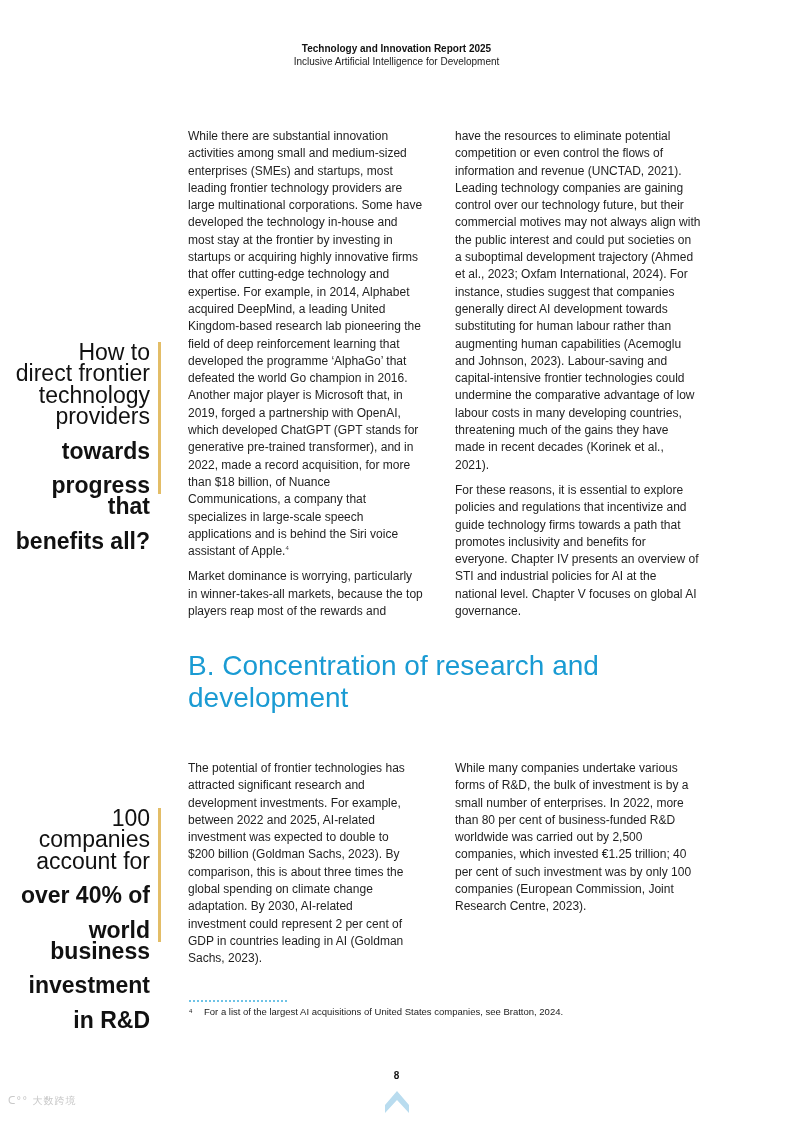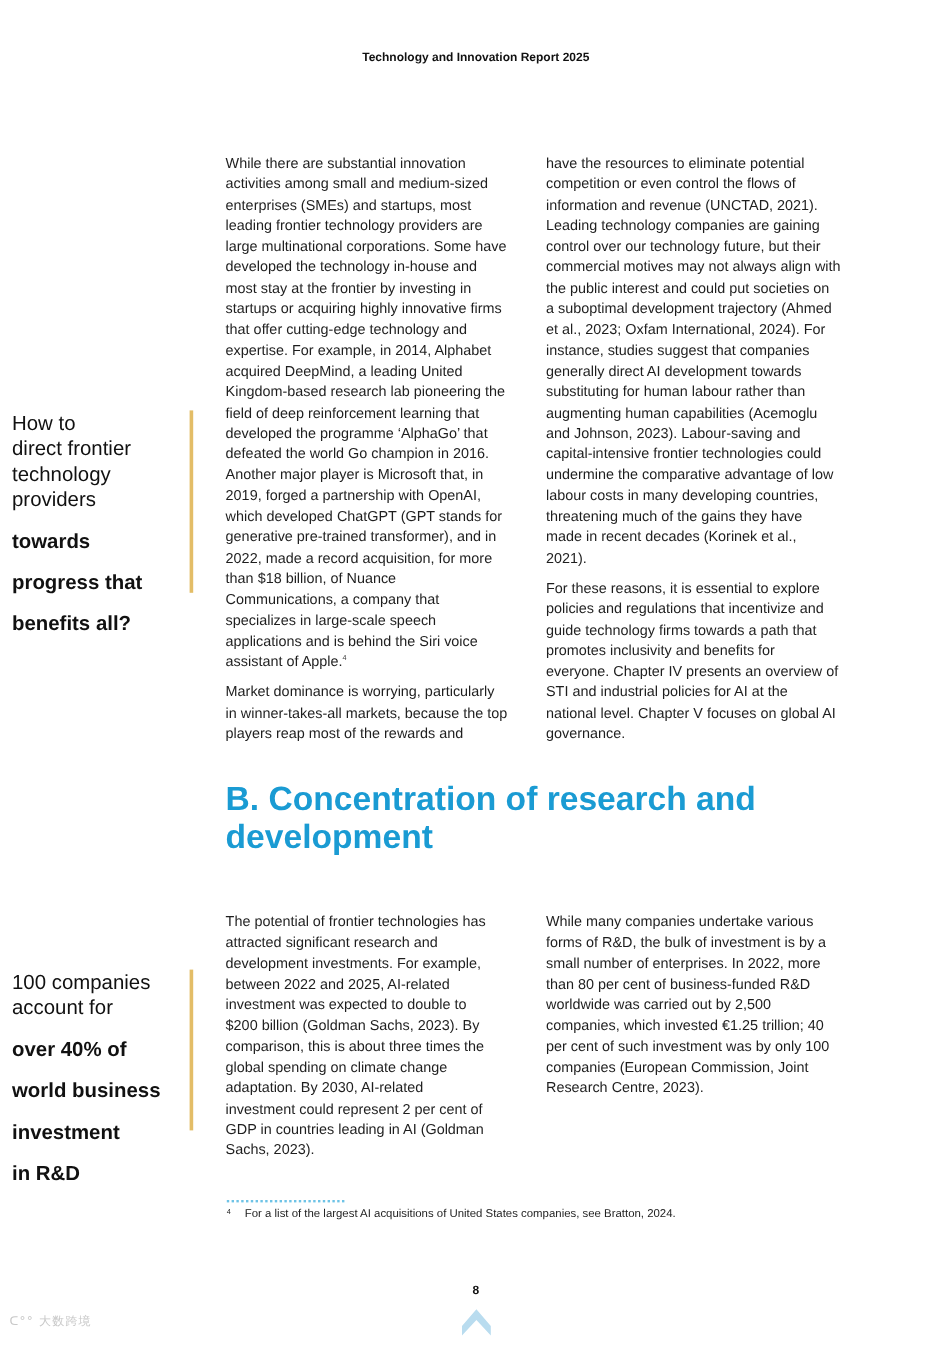--- a/index.html
+++ b/index.html
@@ -5,40 +5,41 @@
     html, body { margin: 0; padding: 0; background: #ffffff; }
     body { width: 793px; height: 1121px; position: relative; overflow: hidden; font-family: "Liberation Sans", sans-serif; color: #1a1a1a; }
     .header { position: absolute; top: 42px; left: 0; width: 793px; text-align: center; }
     .header .title { font-size: 10px; font-weight: bold; line-height: 13px; color: #111; }
     .header .subtitle { font-size: 10px; line-height: 13px; color: #222; }
 
     .col { position: absolute; font-size: 12px; line-height: 17.3px; color: #1e1e1e; }
     .col p { margin: 0 0 8px 0; }
     .col sup { font-size: 6px; vertical-align: super; line-height: 0; color: #444; }
 
-    .callout { position: absolute; font-size: 17px; line-height: 21.4px; color: #111; padding-right: 8px; border-right: 3px solid #e3bd67; }
+    .callout { position: absolute; text-align: right; font-size: 23px; line-height: 21.4px; color: #111; padding-right: 8px; border-right: 3px solid #e3bd67; }
     .callout .light { font-weight: normal; display: block; }
     .callout .bold { font-weight: bold; display: block; margin-top: 13px; }
 
-    .section-heading { position: absolute; left: 188px; top: 650px; width: 520px; font-size: 28px; font-weight: bold; line-height: 32px; color: #1a9bd3; margin: 0; }
+    .section-heading { position: absolute; left: 188px; top: 650px; width: 520px; font-size: 28px; font-weight: normal; line-height: 32px; color: #1a9bd3; margin: 0; }
 
     .footnote-rule { position: absolute; left: 189px; top: 1000px; width: 98px; border-top: 2px dotted #6ec3e6; height: 0; }
     .footnote { position: absolute; left: 189px; top: 1005px; font-size: 9.5px; line-height: 13px; color: #222; }
     .footnote .num { display: inline-block; width: 15px; font-size: 6px; vertical-align: top; }
 
     .page-number { position: absolute; top: 1070px; left: 0; width: 793px; text-align: center; font-size: 10px; font-weight: bold; color: #111; }
     .up-chevron { position: absolute; left: 384px; top: 1089px; width: 26px; height: 26px; }
 
     .watermark { position: absolute; left: 8px; top: 1094px; font-size: 10px; color: #c8c8c8; letter-spacing: 1px; font-family: "DejaVu Sans", sans-serif; }
   </style>
 </head>
 <body>
 
 <div class="header">
   <div class="title">Technology and Innovation Report 2025</div>
+  <div class="subtitle">Inclusive Artificial Intelligence for Development</div>
 </div>
 
 <div class="callout" style="left:10px; top:342px; width:140px; height:152px;">
   <span class="light">How to</span>
   <span class="light">direct frontier</span>
   <span class="light">technology</span>
   <span class="light">providers</span>
   <span class="bold">towards</span>
   <span class="bold">progress that</span>
   <span class="bold">benefits all?</span>

